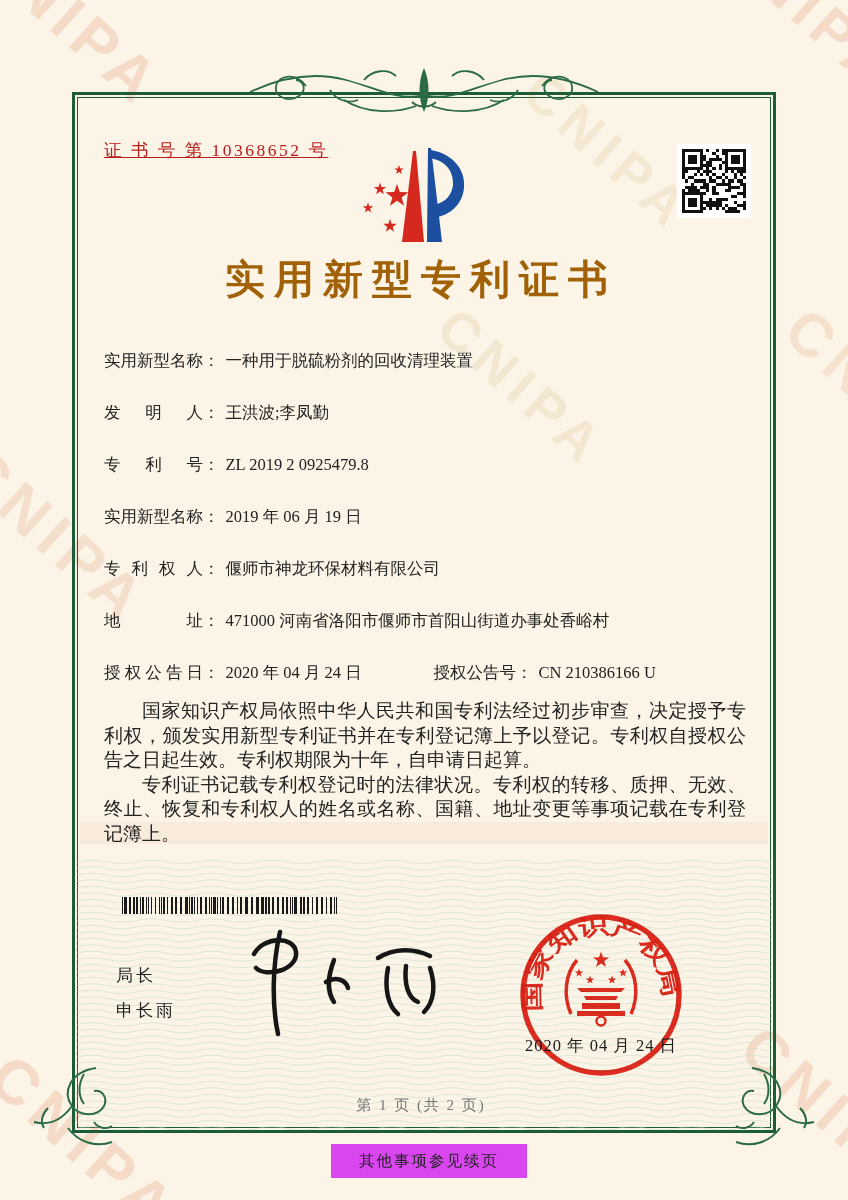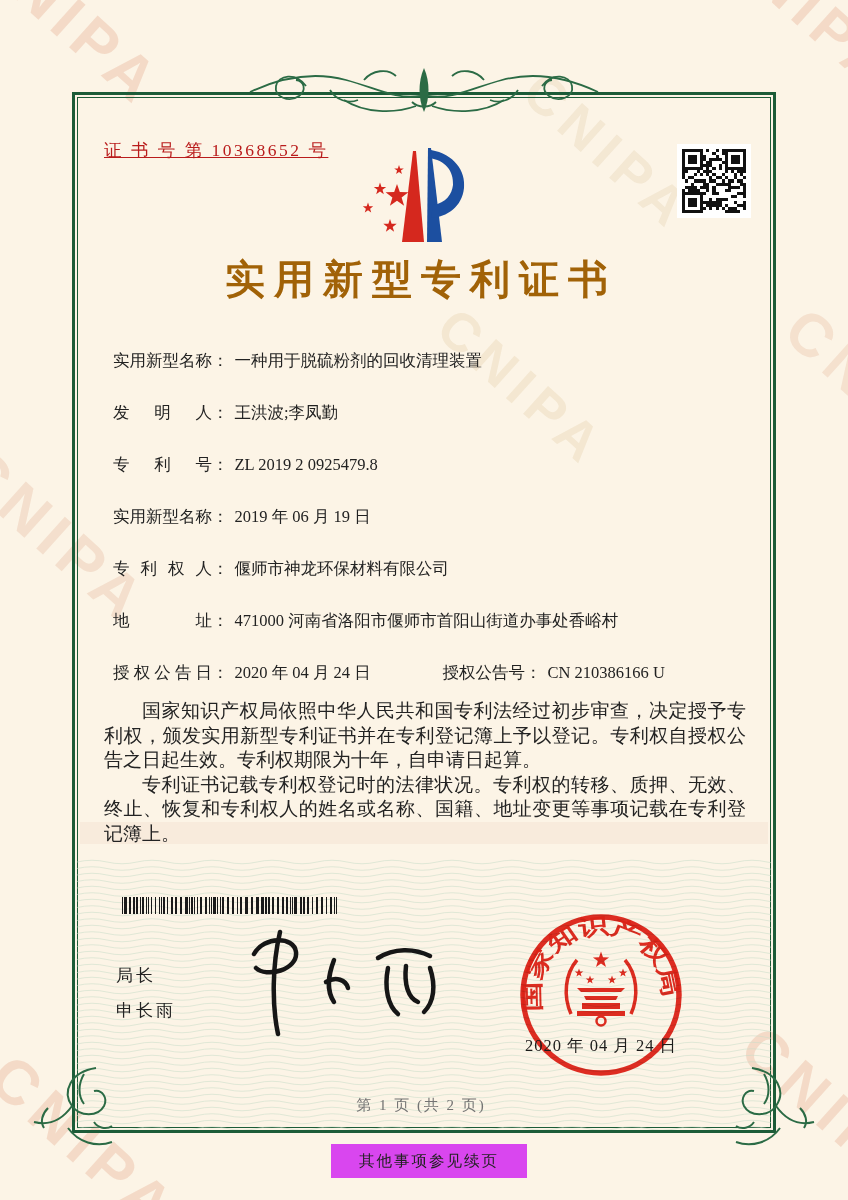--- a/index.html
+++ b/index.html
@@ -29,21 +29,21 @@
   #orn-br{left:724px;top:1064px;}
   
   .cert-no{position:absolute;left:104px;top:138px;font-size:17.5px;letter-spacing:2.5px;color:#b91c1c;text-decoration:underline;}
   .logo{position:absolute;left:352px;top:141px;}
   .qr-pad{position:absolute;left:677px;top:144px;width:74px;height:74px;background:#ffffff;}
   .qr-pad svg{position:absolute;left:5px;top:5px;}
   .title{position:absolute;left:72px;top:252px;width:698px;text-align:center;
          font-size:40px;font-weight:bold;letter-spacing:9px;color:#a16207;}
   .fields{position:absolute;left:104px;top:350px;width:620px;}
   .frow{height:22px;line-height:22px;margin-bottom:30px;font-size:16.5px;white-space:nowrap;}
-  .flabel{display:inline-block;width:99px;text-align:justify;text-align-last:justify;vertical-align:top;margin-left:9px;}
+  .flabel{display:inline-block;width:99px;text-align:justify;text-align-last:justify;vertical-align:top;}
   .fcolon{margin-right:6px;}
   .fval1{display:inline-block;width:208px;}
   .paras{position:absolute;left:104px;top:699px;width:642px;}
   .paras p{margin:0;font-size:19px;line-height:24.5px;text-indent:2em;text-align:justify;color:#232323;}
   .barcode{position:absolute;left:122px;top:897px;}
   .signer-title{position:absolute;left:116px;top:964px;font-size:17px;letter-spacing:3px;}
   .signer-name{position:absolute;left:116px;top:999px;font-size:17px;letter-spacing:3px;}
   .signature{position:absolute;left:242px;top:926px;}
   .seal{position:absolute;left:506px;top:902px;mix-blend-mode:multiply;}
   .page-info{position:absolute;left:72px;top:1096px;width:698px;text-align:center;

